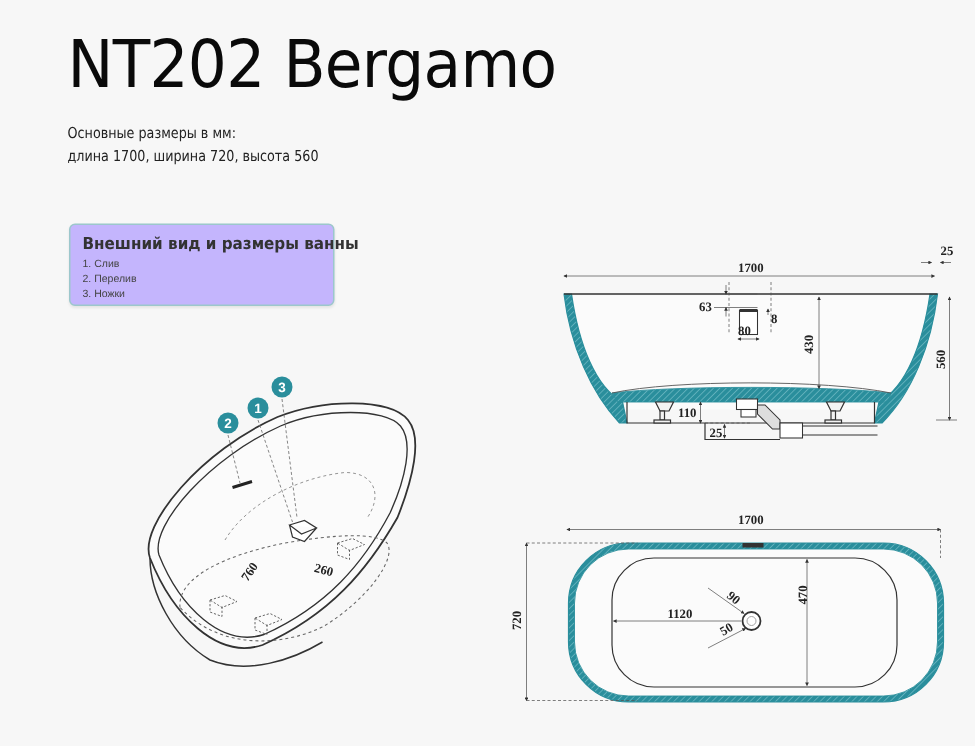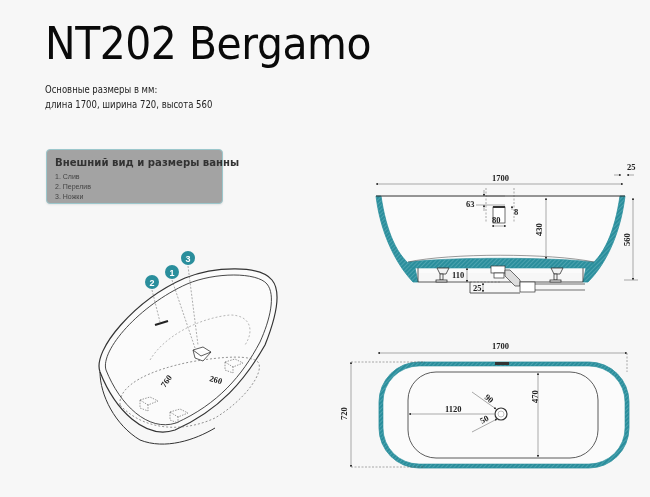--- a/index.html
+++ b/index.html
@@ -8,21 +8,21 @@
       font-family: "Liberation Sans", sans-serif; color: #111;
     }
     .title {
       position: absolute; left: 45px; top: 18px; font-size: 44px; font-weight: normal;
       font-family: "DejaVu Sans", sans-serif; letter-spacing: -0.5px; color: #0a0a0a;
       transform: scaleX(0.93); transform-origin: left top;
     }
     .subtitle { position: absolute; left: 45px; top: 82px; font-size: 10px; line-height: 15px; color: #222; font-family: "DejaVu Sans", sans-serif; transform: scaleX(0.85); transform-origin: left top; }
     .legend-box {
       position: absolute; left: 46px; top: 149px; width: 175px; height: 53px;
-      border: 1.2px solid #9cc7cc; border-radius: 4px; background: #a3a3a3;
+      border: 1.2px solid #9cc7cc; border-radius: 4px; background: #c4b5fd;
       box-shadow: 0 1px 2px rgba(0,0,0,0.08);
     }
     .legend-title { position: absolute; left: 8px; top: 6px; font-size: 11px; font-weight: bold; color: #333; font-family: "DejaVu Sans", sans-serif; white-space: nowrap; transform: scaleX(0.92); transform-origin: left top; }
     .legend-list { position: absolute; left: 8px; top: 22px; font-size: 7px; line-height: 10px; color: #444; margin: 0; padding: 0; list-style: none; }
     svg { position: absolute; left: 0; top: 0; }
     .dim { font-family: "Liberation Serif", serif; font-size: 8.5px; font-weight: bold; fill: #222; }
   </style>
 </head>
 <body>
 

